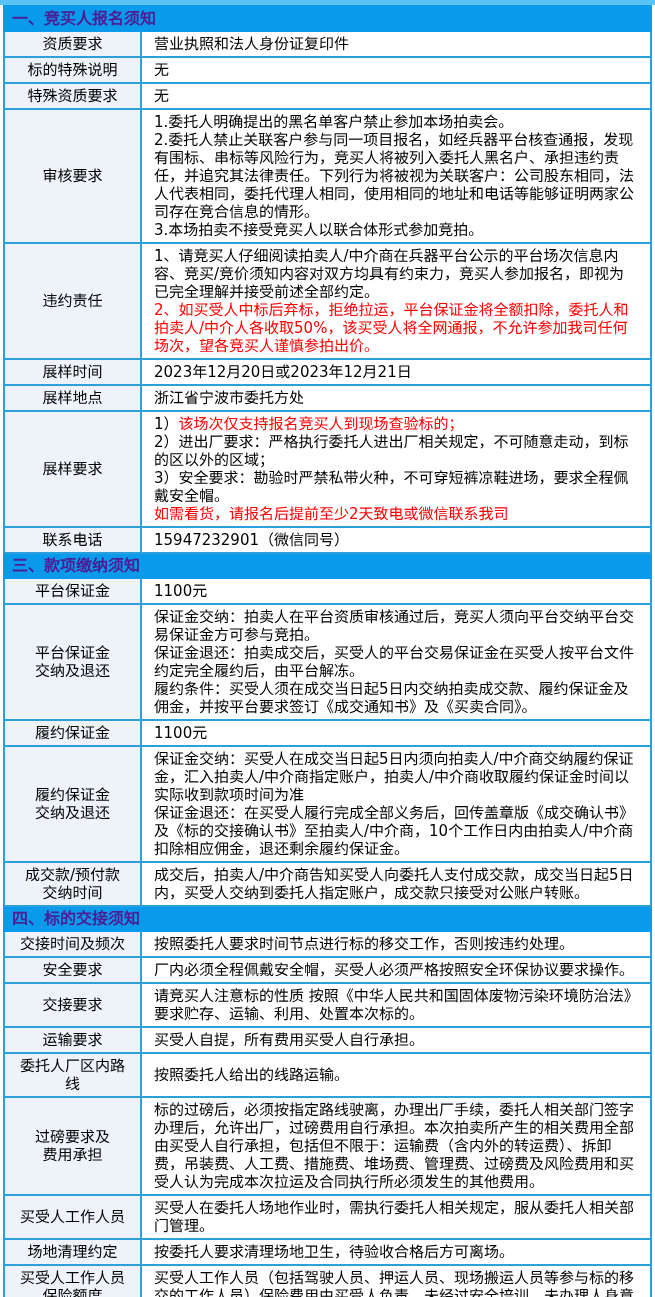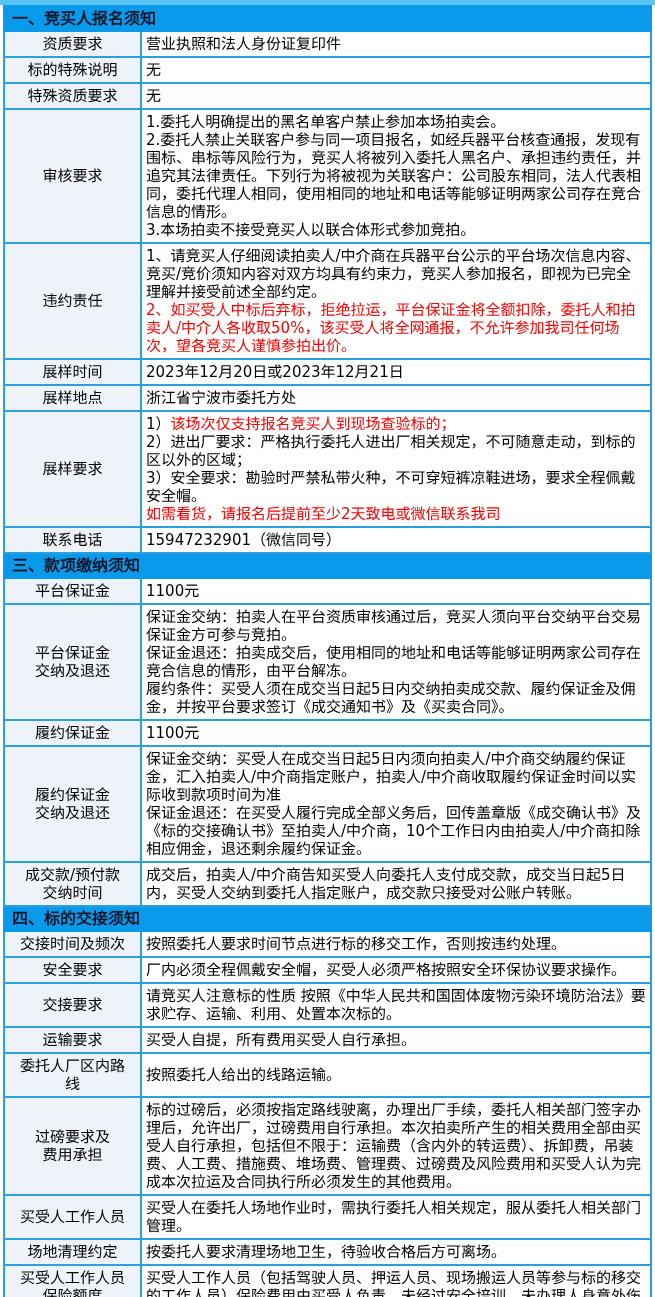--- a/index.html
+++ b/index.html
@@ -1,23 +1,23 @@
 <!DOCTYPE html>
 <html lang="zh-CN"><head>
 <meta charset="utf-8">
 <style>
   html,body{margin:0;padding:0;background:#ffffff;}
   body{width:655px;font-family:"DejaVu Sans","Liberation Sans",sans-serif;color:#000;}
   .top-strip{height:5px;background:#5ac3f5;width:655px;}
   table.notice{border-collapse:collapse;table-layout:fixed;width:649px;margin-left:3px;}
   col.c-label{width:137px;}
-  td{border:2px solid #2ba0dc;font-size:15px;line-height:18px;padding:3px 4px;vertical-align:middle;word-break:break-all;}
+  td{border:2px solid #2ba0dc;font-size:15px;line-height:18px;padding:3px 12px;vertical-align:middle;word-break:break-all;}
   td.label{background:#eef3f9;text-align:center;white-space:pre-line;padding:3px 8px;}
   td.content{background:#ffffff;white-space:pre-line;}
-  tr.section td{background:#0a9aeb;border-color:#0a9aeb;color:#0f172a;font-weight:bold;
+  tr.section td{background:#0a9aeb;border-color:#0a9aeb;color:#4c1d95;font-weight:bold;
     font-size:16px;line-height:19px;text-align:left;padding:2px 7px;white-space:normal;}
   .red{color:#ff0000;}
 </style>
 </head>
 <body>
 
 <div class="top-strip"></div>
 
 <table class="notice">
   <colgroup>
@@ -88,21 +88,21 @@
 
   <tr>
     <td class="label">平台保证金</td>
     <td class="content">1100元</td>
   </tr>
 
   <tr>
     <td class="label">平台保证金
 交纳及退还</td>
     <td class="content">保证金交纳：拍卖人在平台资质审核通过后，竞买人须向平台交纳平台交易保证金方可参与竞拍。
-保证金退还：拍卖成交后，使用相同的地址和电话等能够证明两家公司存在竞合信息的情形，由平台解冻。
+保证金退还：拍卖成交后，买受人的平台交易保证金在买受人按平台文件约定完全履约后，由平台解冻。
 履约条件：买受人须在成交当日起5日内交纳拍卖成交款、履约保证金及佣金，并按平台要求签订《成交通知书》及《买卖合同》。</td>
   </tr>
 
   <tr>
     <td class="label">履约保证金</td>
     <td class="content">1100元</td>
   </tr>
 
   <tr>
     <td class="label">履约保证金

